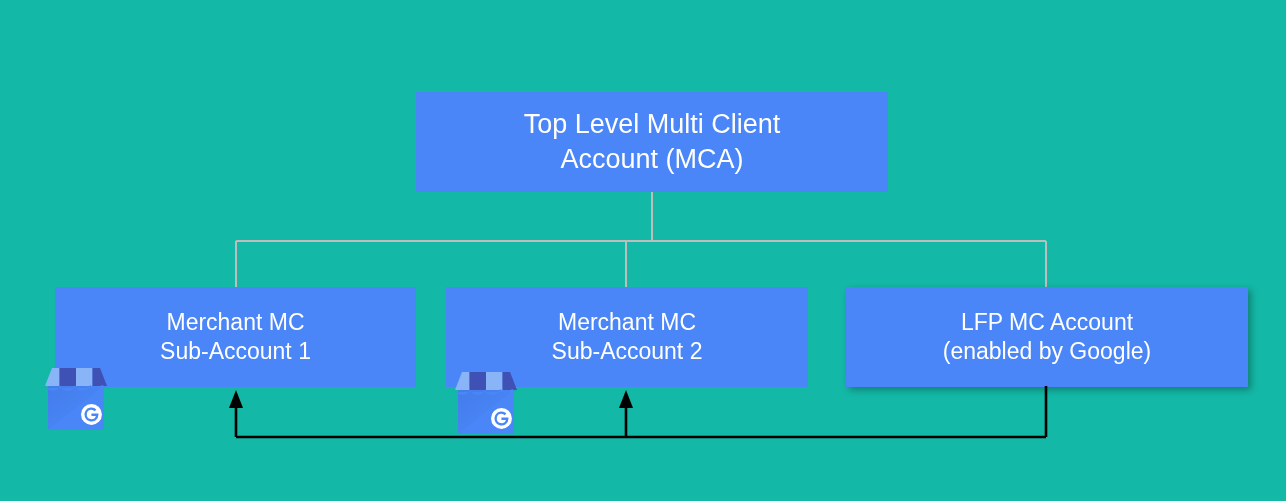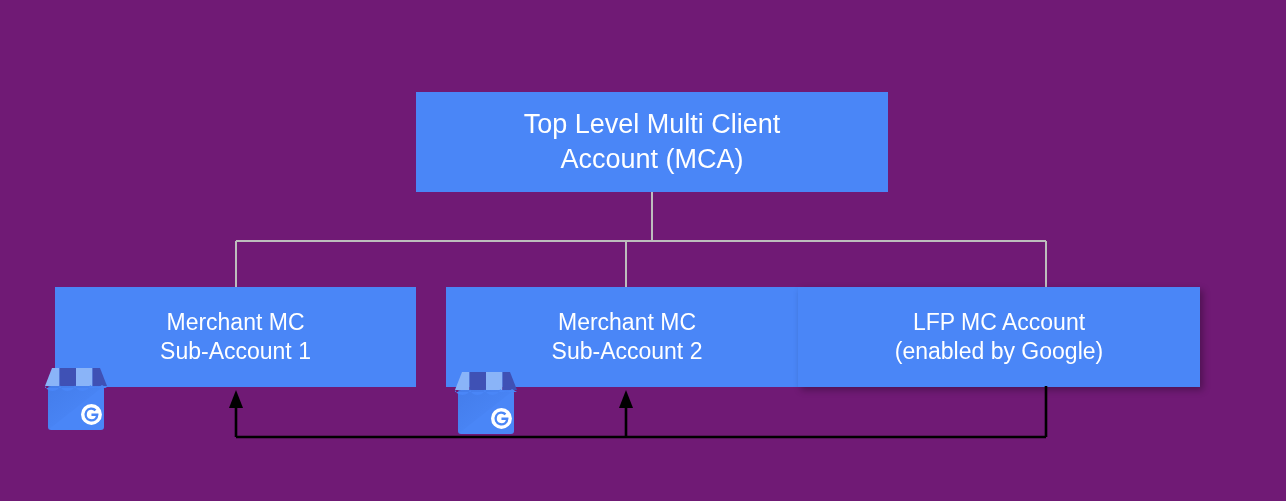--- a/index.html
+++ b/index.html
@@ -11,21 +11,21 @@
     width: 1286px;
     height: 501px;
     background: #ffffff;
     font-family: "Liberation Sans", sans-serif;
     overflow: hidden;
   }
   #diagram {
     position: relative;
     width: 1286px;
     height: 501px;
-    background: #701a75;
+    background: #14b8a6;
   }
 
   
   .connector-layer {
     position: absolute;
     left: 0;
     top: 0;
     width: 1286px;
     height: 501px;
     pointer-events: none;
@@ -66,21 +66,21 @@
     width: 361px;
     height: 100px;
   }
   #node-sub2 {
     left: 446px;
     top: 287px;
     width: 362px;
     height: 100px;
   }
   #node-lfp {
-    left: 798px;
+    left: 846px;
     top: 287px;
     width: 402px;
     height: 100px;
     box-shadow: 3px 3px 7px rgba(0,0,0,0.30);
   }
   #node-sub1 .node-text,
   #node-sub2 .node-text,
   #node-lfp .node-text { font-size: 23px; }
 
   

